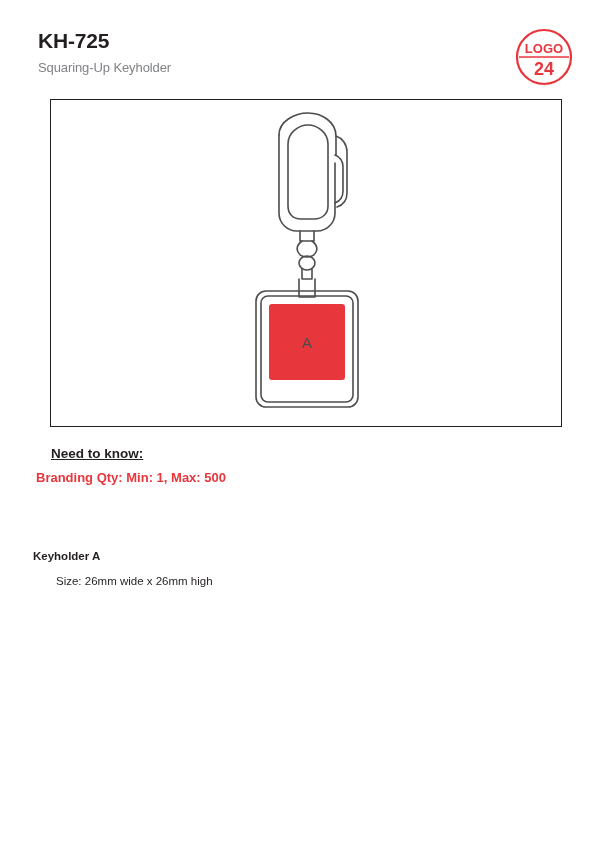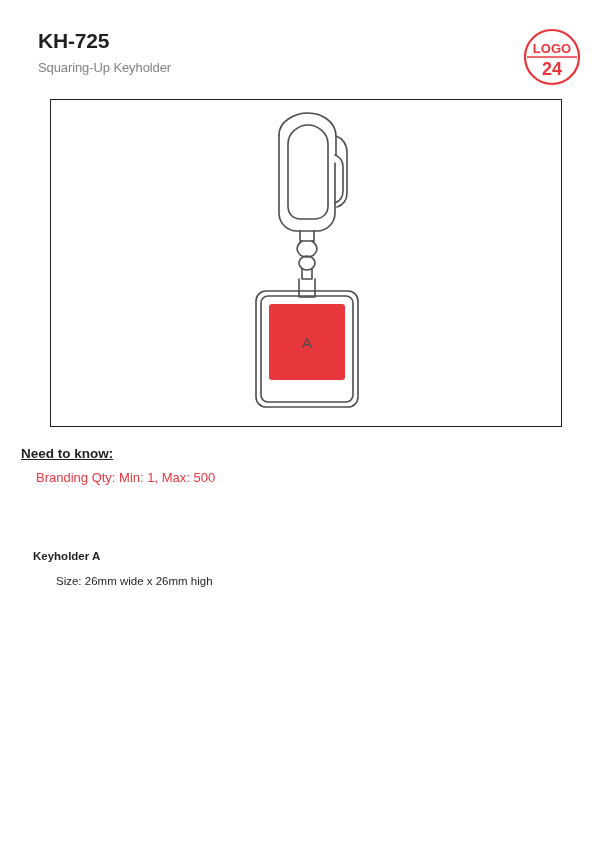--- a/index.html
+++ b/index.html
@@ -42,21 +42,21 @@
     font-weight: normal;
     color: #808285;
     line-height: 24px;
     margin: 2px 0 0 0;
     letter-spacing: -0.1px;
   }
 
   
   .logo {
     position: absolute;
-    right: 40px;
+    right: 48px;
     top: 28px;
     width: 58px;
     height: 58px;
     text-decoration: underline;
   }
   .logo svg { display: block; }
 
   
   .image-frame {
     position: absolute;
@@ -71,37 +71,37 @@
   .artwork {
     position: absolute;
     left: 50%;
     top: 50%;
     transform: translate(-50%, -50%);
   }
 
   
   .need-to-know {
     position: absolute;
-    left: 21px;
+    left: 51px;
     top: 445px;
   }
   .section-heading {
     font-size: 13.5px;
     font-weight: bold;
     color: #231f20;
     text-decoration: underline;
     margin: 0;
     line-height: 18px;
   }
   .branding-qty {
     position: absolute;
     left: 36px;
     top: 469px;
     font-size: 13px;
-    font-weight: normal;
+    font-weight: bold;
     color: #e8363d;
     line-height: 18px;
   }
 
   
   .branding-options {
     position: absolute;
     left: 36px;
     top: 518px;
   }

